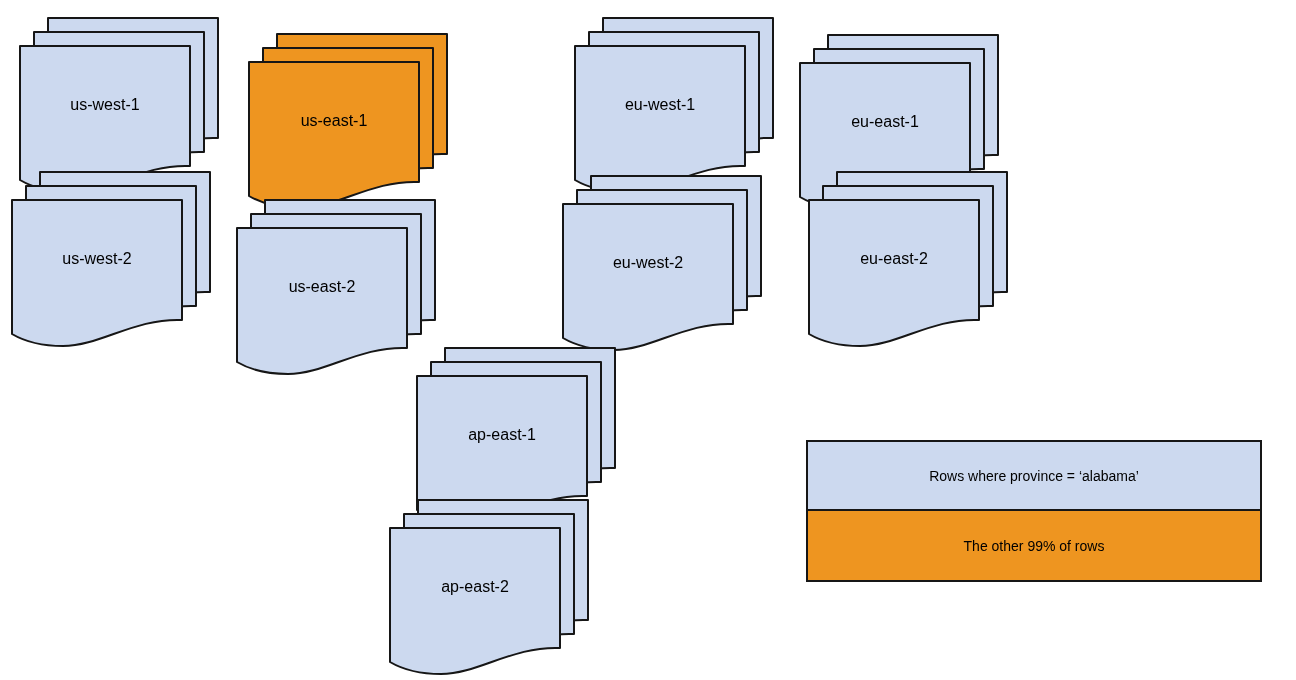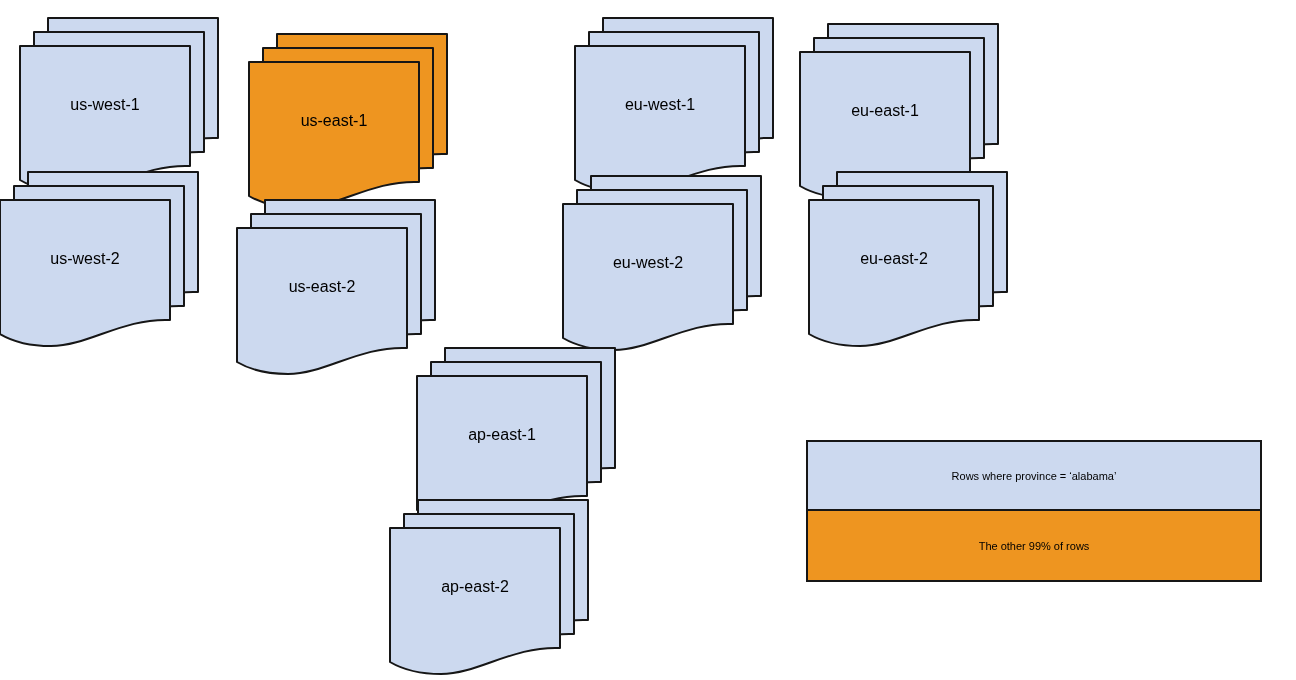--- a/index.html
+++ b/index.html
@@ -45,21 +45,21 @@
     height: 142px;
     border: 2px solid #161616;
     box-sizing: border-box;
   }
   .legend-row {
     height: 50%;
     display: flex;
     align-items: center;
     justify-content: center;
     font-family: "Liberation Sans", sans-serif;
-    font-size: 11px;
+    font-size: 14px;
     color: #000000;
     box-sizing: border-box;
   }
   .legend-row.top {
     border-bottom: 2px solid #161616;
   }
 </style>
 </head>
 <body>
 
@@ -83,29 +83,29 @@
         </svg>
       </div>
       <div class="doc-stack" style="left: 575px; top: 18px;">
         <svg viewBox="0 0 200 160">
           <path d="M 28 0 L 198 0 L 198 120 C 150.39999999999998 118 116.4 146 79 146 C 55.2 146 38.2 140 28 134 Z" fill="#ccd9ef" stroke="#161616" stroke-width="2" stroke-linejoin="round"></path>
           <path d="M 14 14 L 184 14 L 184 134 C 136.39999999999998 132 102.4 160 65 160 C 41.2 160 24.2 154 14 148 Z" fill="#ccd9ef" stroke="#161616" stroke-width="2" stroke-linejoin="round"></path>
           <path d="M 0 28 L 170 28 L 170 148 C 122.39999999999999 146 88.4 174 51 174 C 27.2 174 10.2 168 0 162 Z" fill="#ccd9ef" stroke="#161616" stroke-width="2" stroke-linejoin="round"></path>
           <text class="doc-label" x="85" y="88">eu-west-1</text>
         </svg>
       </div>
-      <div class="doc-stack" style="left: 800px; top: 24px;">
+      <div class="doc-stack" style="left: 800px; top: 35px;">
         <svg viewBox="0 0 200 160">
           <path d="M 28 0 L 198 0 L 198 120 C 150.39999999999998 118 116.4 146 79 146 C 55.2 146 38.2 140 28 134 Z" fill="#ccd9ef" stroke="#161616" stroke-width="2" stroke-linejoin="round"></path>
           <path d="M 14 14 L 184 14 L 184 134 C 136.39999999999998 132 102.4 160 65 160 C 41.2 160 24.2 154 14 148 Z" fill="#ccd9ef" stroke="#161616" stroke-width="2" stroke-linejoin="round"></path>
           <path d="M 0 28 L 170 28 L 170 148 C 122.39999999999999 146 88.4 174 51 174 C 27.2 174 10.2 168 0 162 Z" fill="#ccd9ef" stroke="#161616" stroke-width="2" stroke-linejoin="round"></path>
           <text class="doc-label" x="85" y="88">eu-east-1</text>
         </svg>
       </div>
-      <div class="doc-stack" style="left: 0; top: 172px;">
+      <div class="doc-stack" style="left: 12px; top: 172px;">
         <svg viewBox="0 0 200 160">
           <path d="M 28 0 L 198 0 L 198 120 C 150.39999999999998 118 116.4 146 79 146 C 55.2 146 38.2 140 28 134 Z" fill="#ccd9ef" stroke="#161616" stroke-width="2" stroke-linejoin="round"></path>
           <path d="M 14 14 L 184 14 L 184 134 C 136.39999999999998 132 102.4 160 65 160 C 41.2 160 24.2 154 14 148 Z" fill="#ccd9ef" stroke="#161616" stroke-width="2" stroke-linejoin="round"></path>
           <path d="M 0 28 L 170 28 L 170 148 C 122.39999999999999 146 88.4 174 51 174 C 27.2 174 10.2 168 0 162 Z" fill="#ccd9ef" stroke="#161616" stroke-width="2" stroke-linejoin="round"></path>
           <text class="doc-label" x="85" y="88">us-west-2</text>
         </svg>
       </div>
       <div class="doc-stack" style="left: 237px; top: 168px; margin-top: 32px;">
         <svg viewBox="0 0 200 160">
           <path d="M 28 0 L 198 0 L 198 120 C 150.39999999999998 118 116.4 146 79 146 C 55.2 146 38.2 140 28 134 Z" fill="#ccd9ef" stroke="#161616" stroke-width="2" stroke-linejoin="round"></path>

